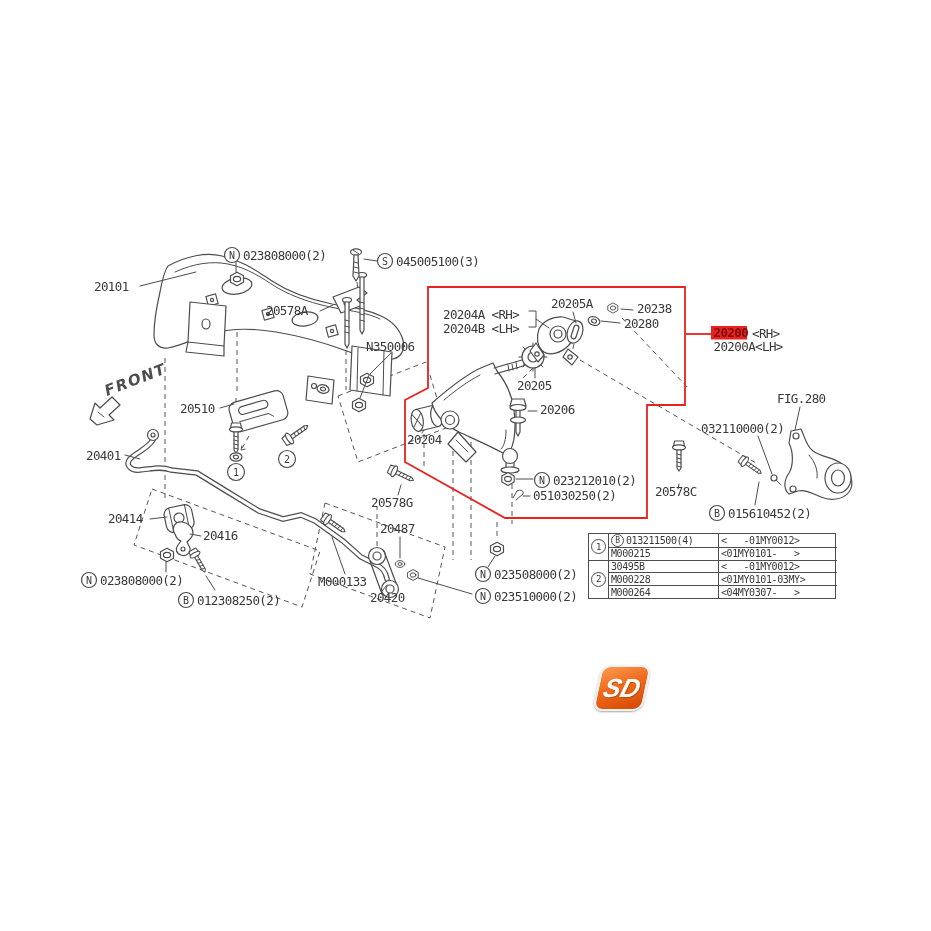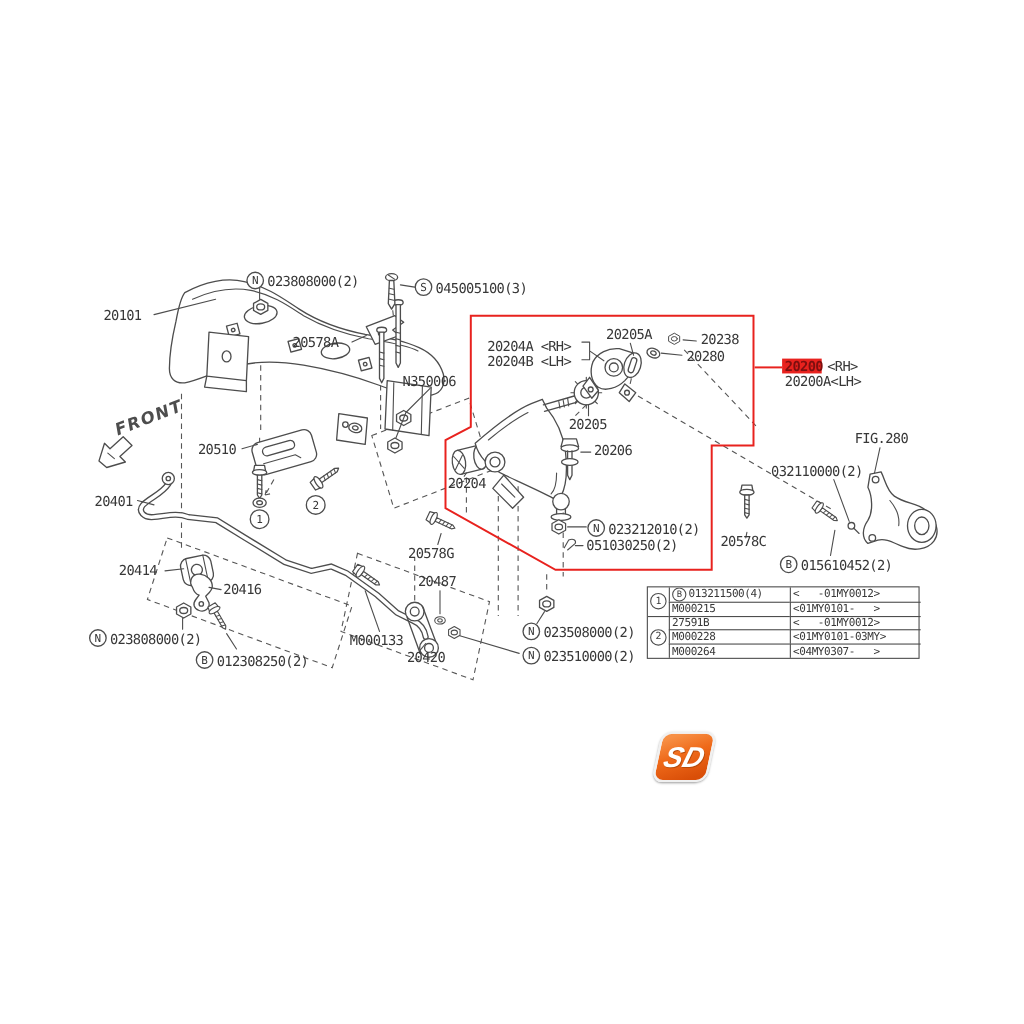--- a/index.html
+++ b/index.html
@@ -413,21 +413,21 @@
     <span class="cn">1</span>
   </div>
   <div class="cnum g2">
     <span class="cn">2</span>
   </div>
   <div class="p1 nt">
     <span class="cb">B</span>
     <span>013211500(4)</span>
   </div>
   <div class="p2"><span>M000215</span></div>
-  <div class="p3"><span>27591B</span></div>
+  <div class="p3"><span>30495B</span></div>
   <div class="p4"><span>M000228</span></div>
   <div class="p5"><span>M000264</span></div>
   <div class="r1 nt"><span>&lt;   -01MY0012&gt;</span></div>
   <div class="r2"><span>&lt;01MY0101-   &gt;</span></div>
   <div class="r3"><span>&lt;   -01MY0012&gt;</span></div>
   <div class="r4"><span>&lt;01MY0101-03MY&gt;</span></div>
   <div class="r5"><span>&lt;04MY0307-   &gt;</span></div>
 </div>
 
 <div class="logo">

